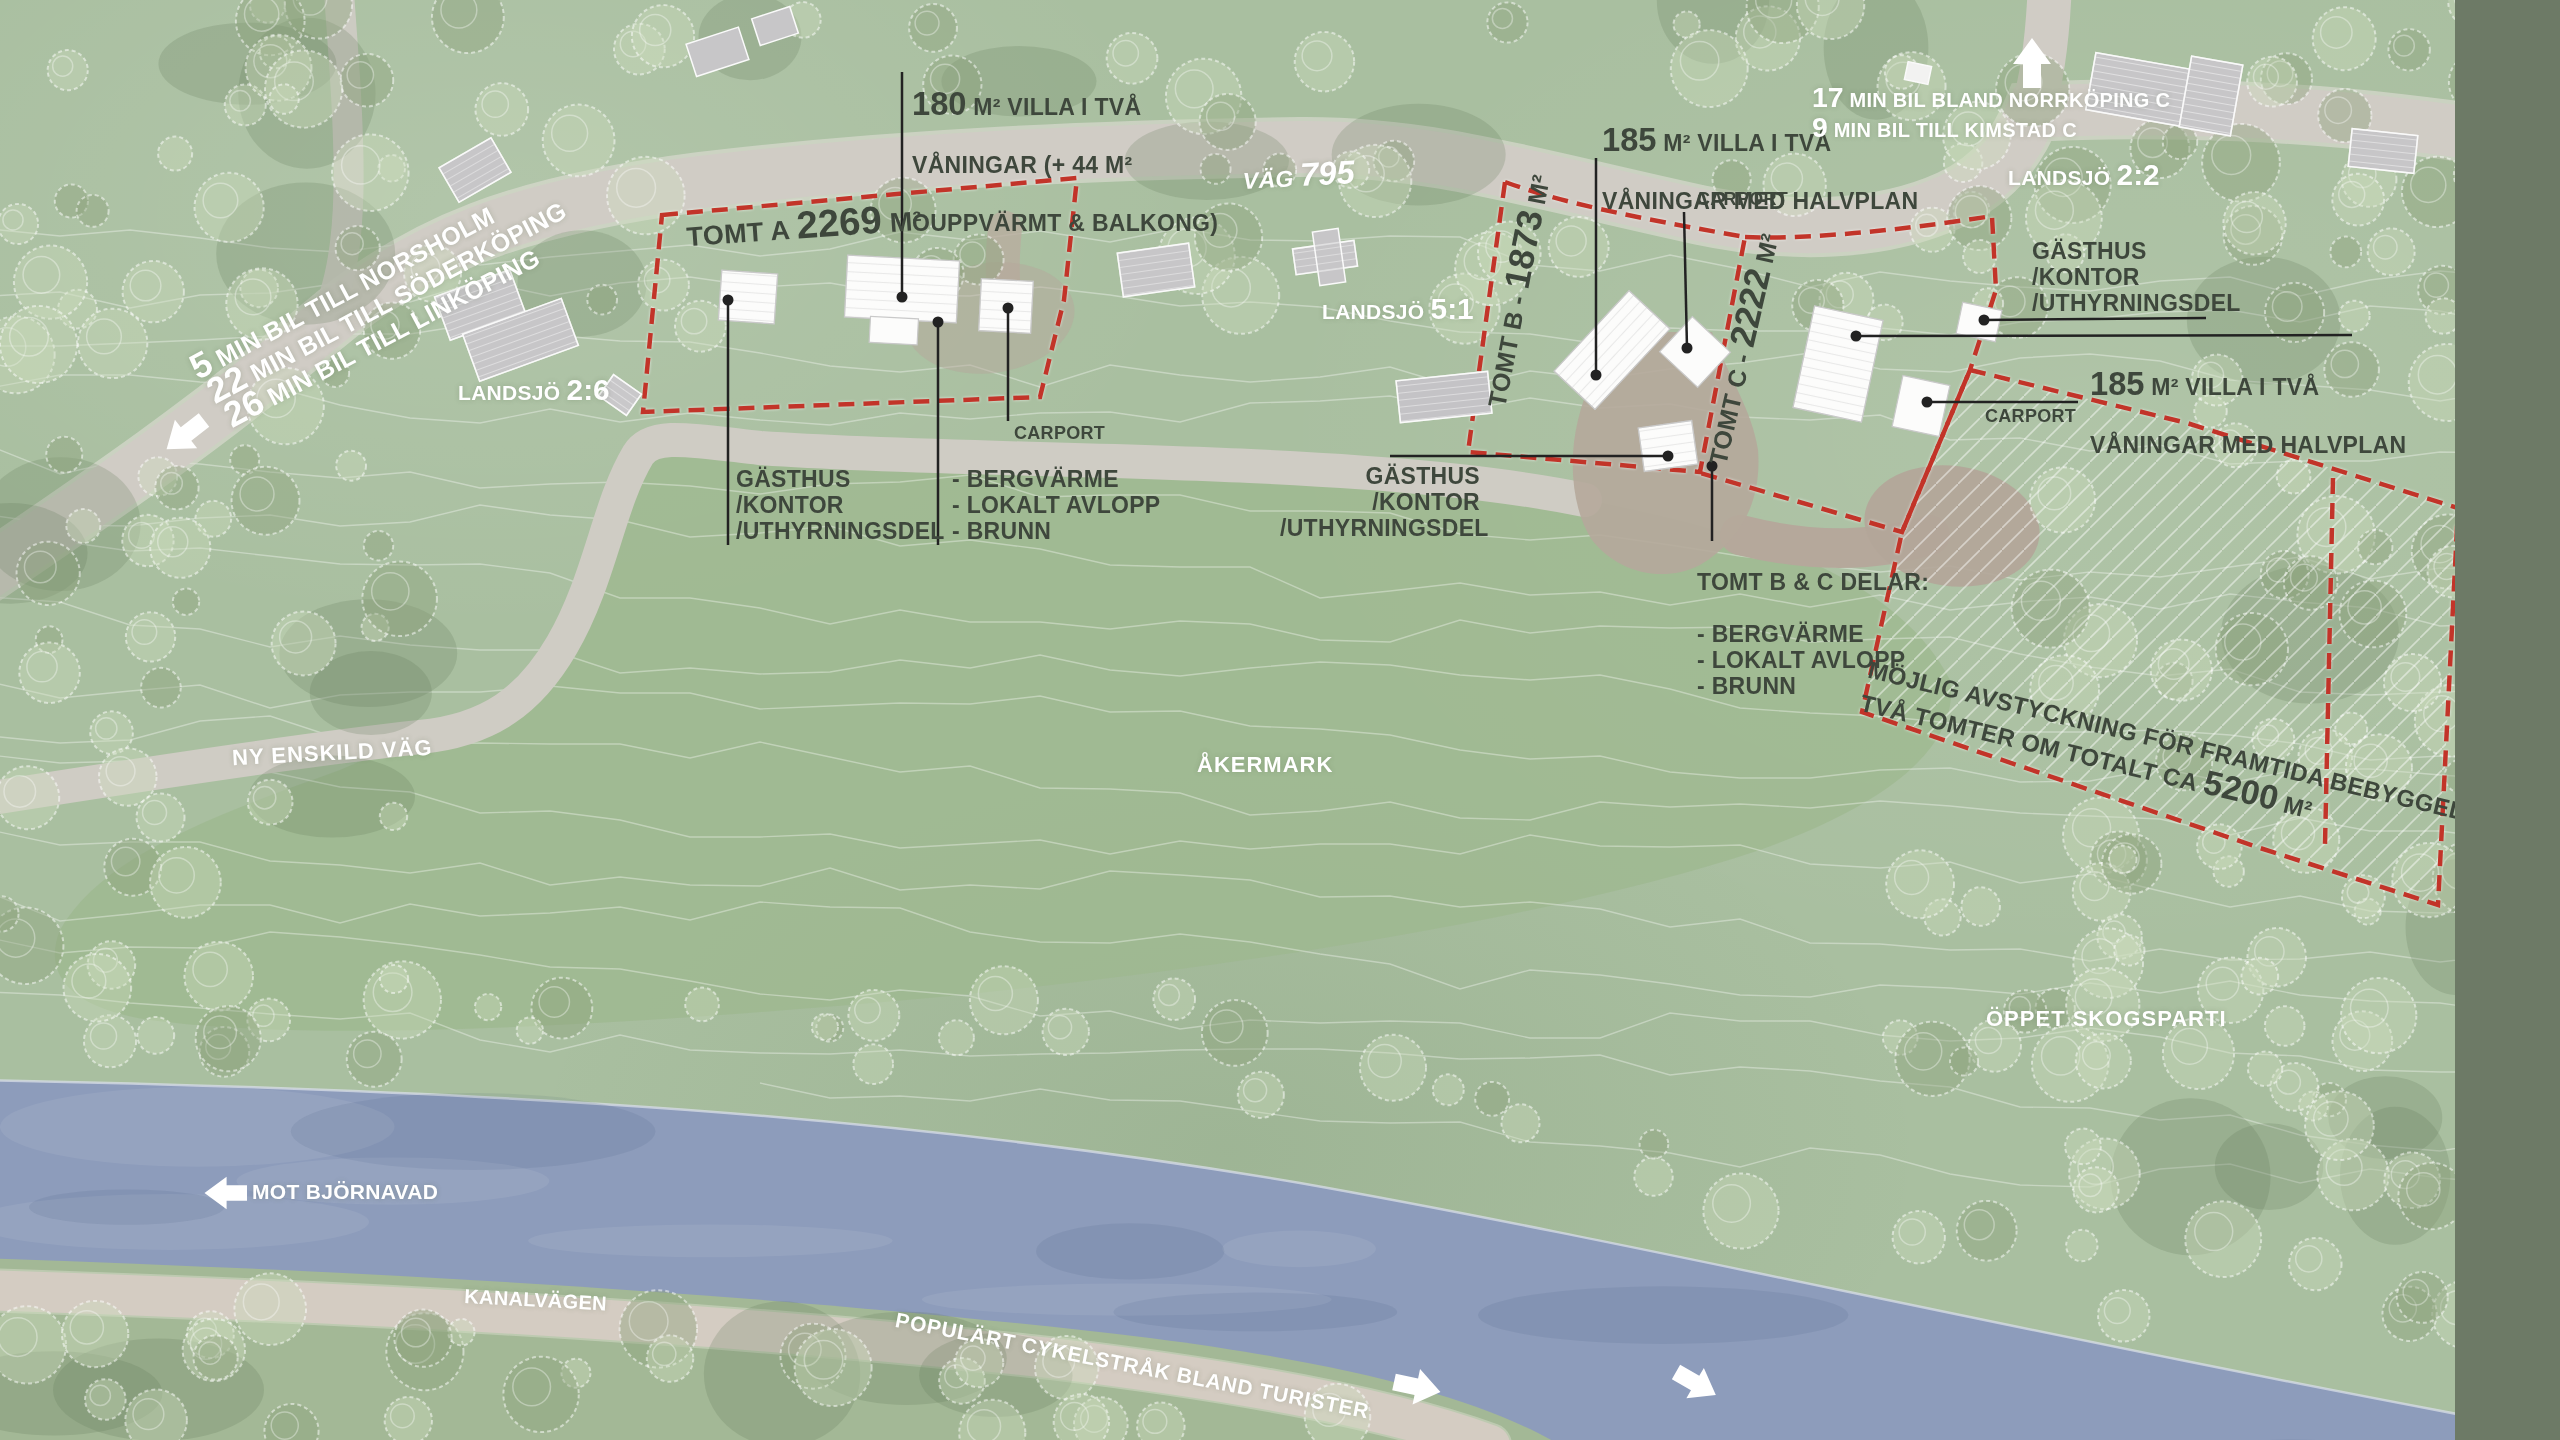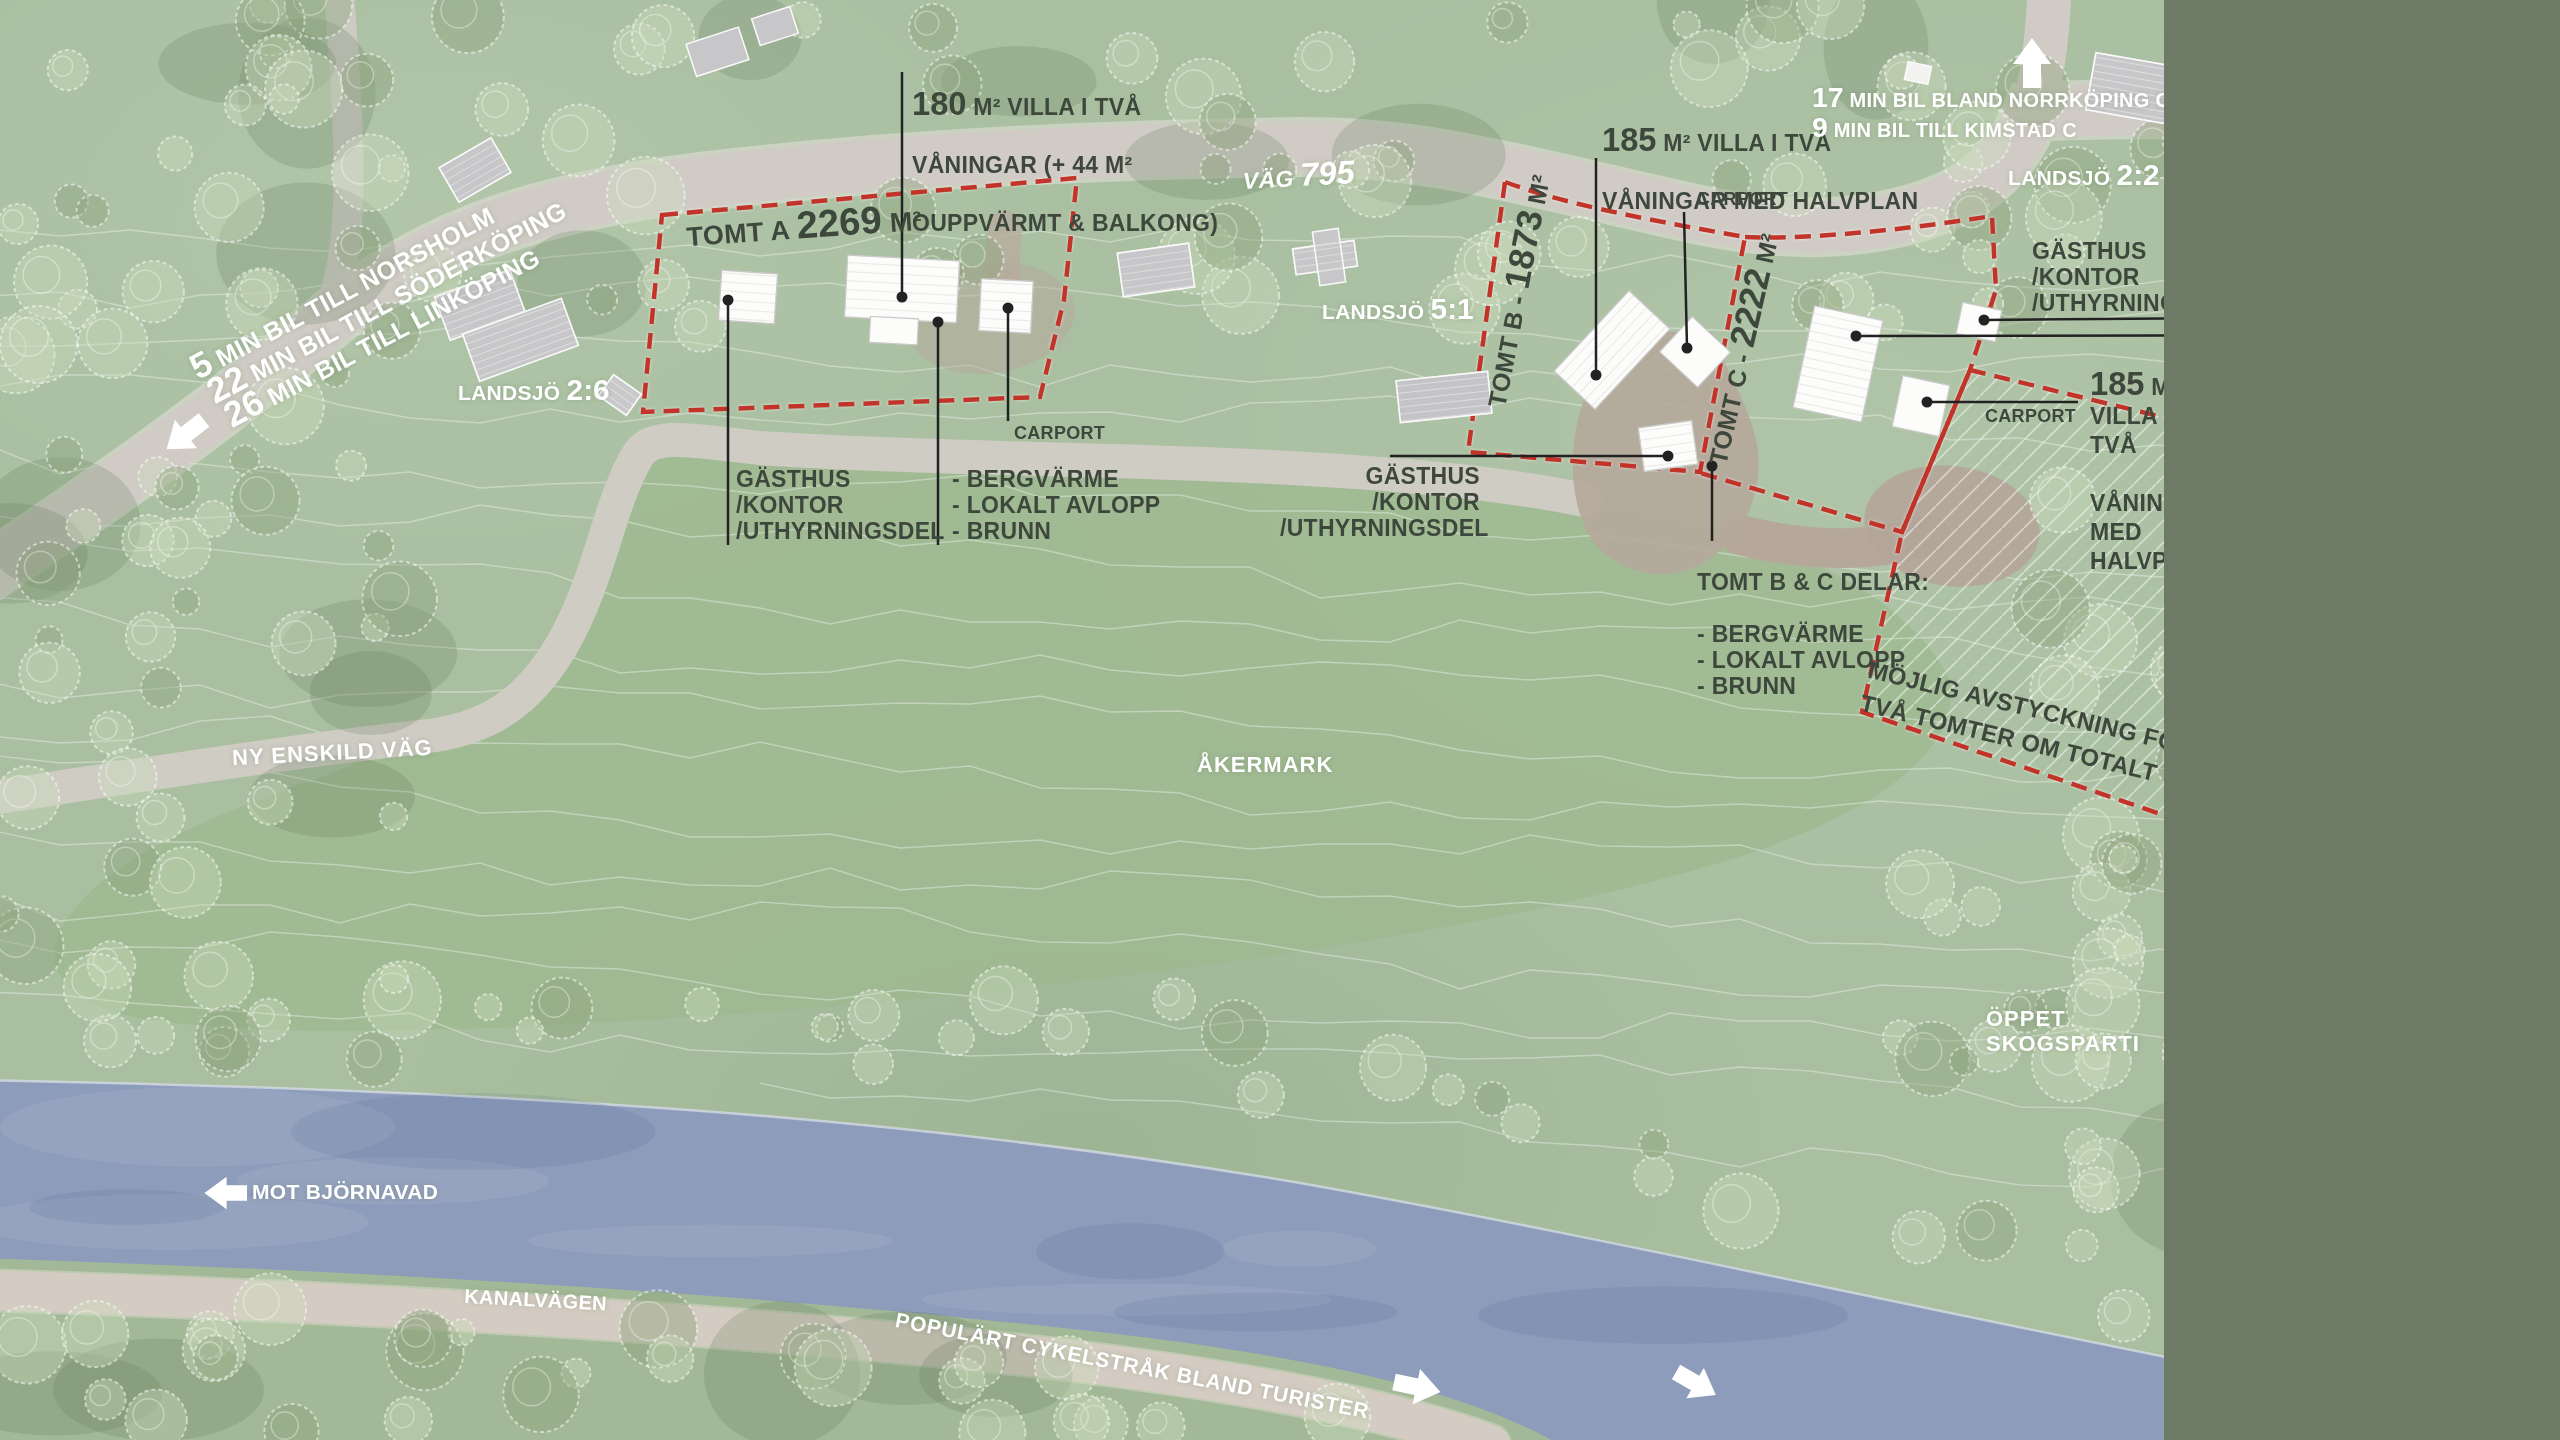--- a/index.html
+++ b/index.html
@@ -1,16 +1,16 @@
 <!DOCTYPE html>
 <html><head>
 <meta charset="utf-8">
 <style>
   html,body{margin:0;padding:0;background:#6d7a66;}
-  #stage{position:relative;width:2164px;height:1440px;overflow:hidden;
+  #stage{position:relative;width:2455px;height:1440px;overflow:hidden;
     background:
       radial-gradient(1200px 700px at 20% 15%, rgba(255,255,255,0.10), rgba(255,255,255,0) 60%),
       radial-gradient(1400px 900px at 85% 30%, rgba(255,255,255,0.08), rgba(255,255,255,0) 60%),
       radial-gradient(1000px 600px at 50% 80%, rgba(60,90,50,0.10), rgba(60,90,50,0) 70%),
       #a9bfa0;
     font-family:"Liberation Sans", sans-serif;}
   #terrain{position:absolute;left:0;top:0;}
   .lbl{position:absolute;font-weight:bold;color:#3e473c;white-space:pre-line;line-height:1.14;letter-spacing:.3px;}
   .lbl.white{color:#ffffff;text-shadow:0 0 5px rgba(70,90,60,.25);}
   .num{font-size:1.42em;letter-spacing:0;}

